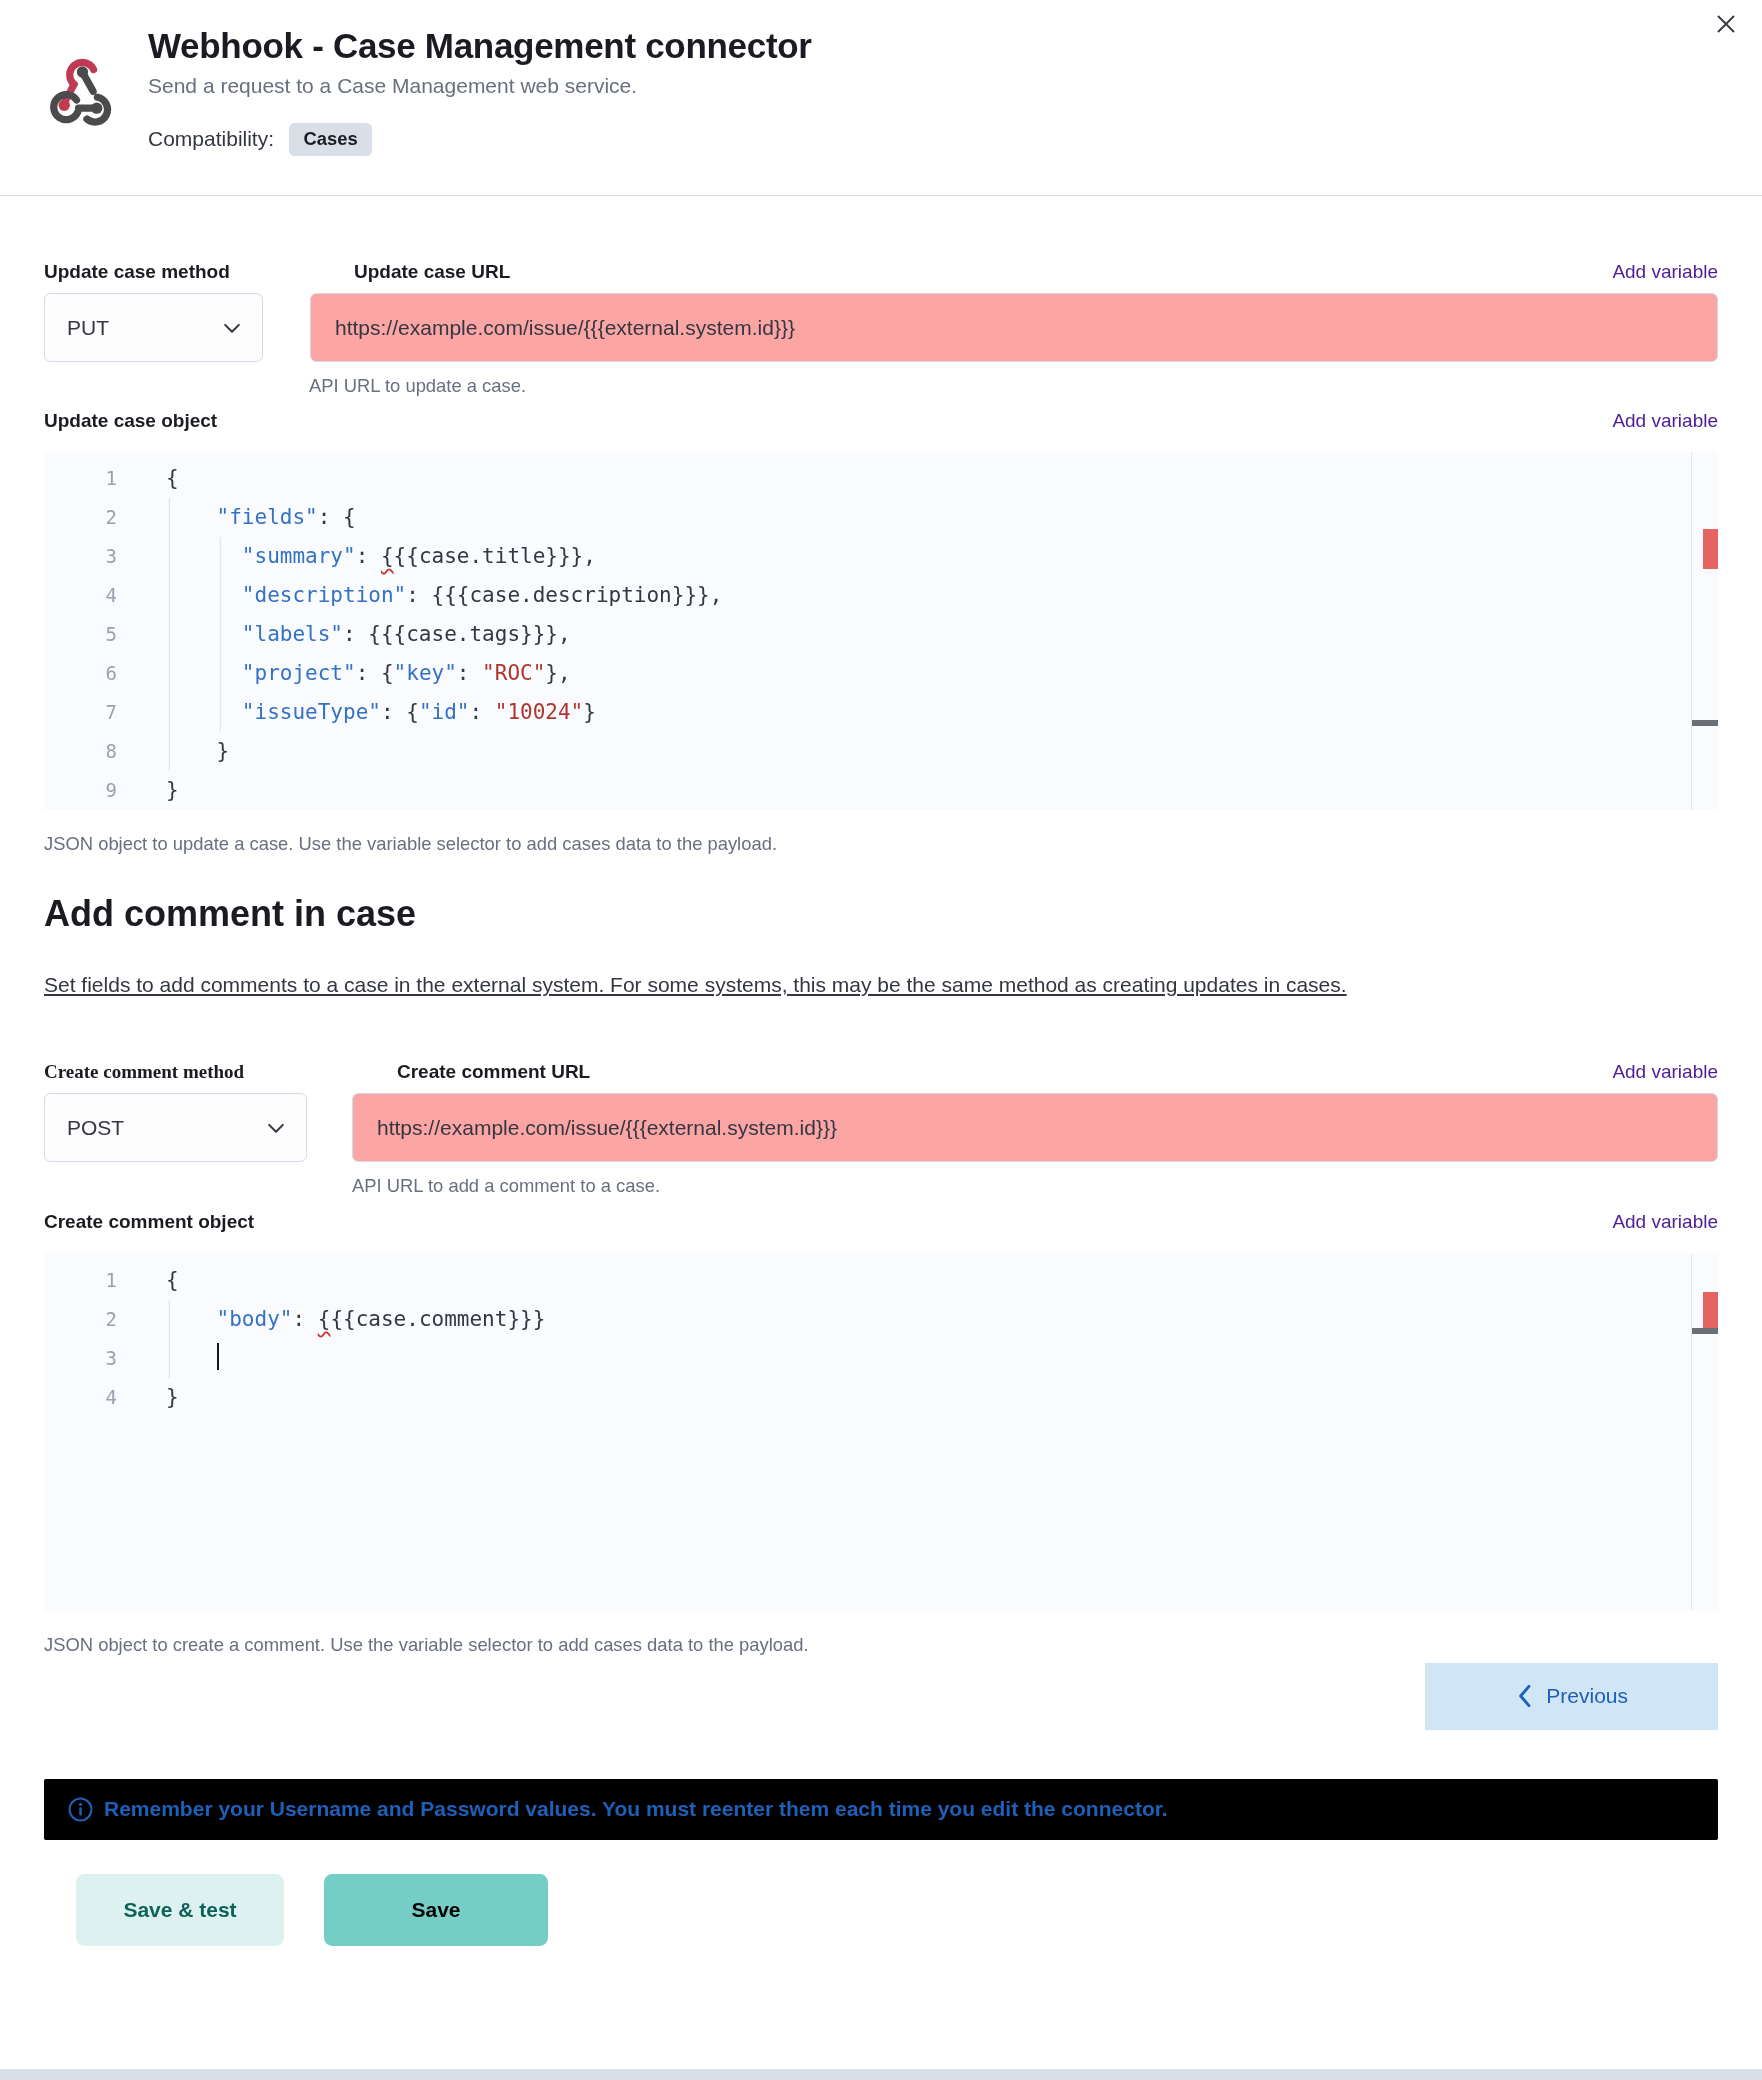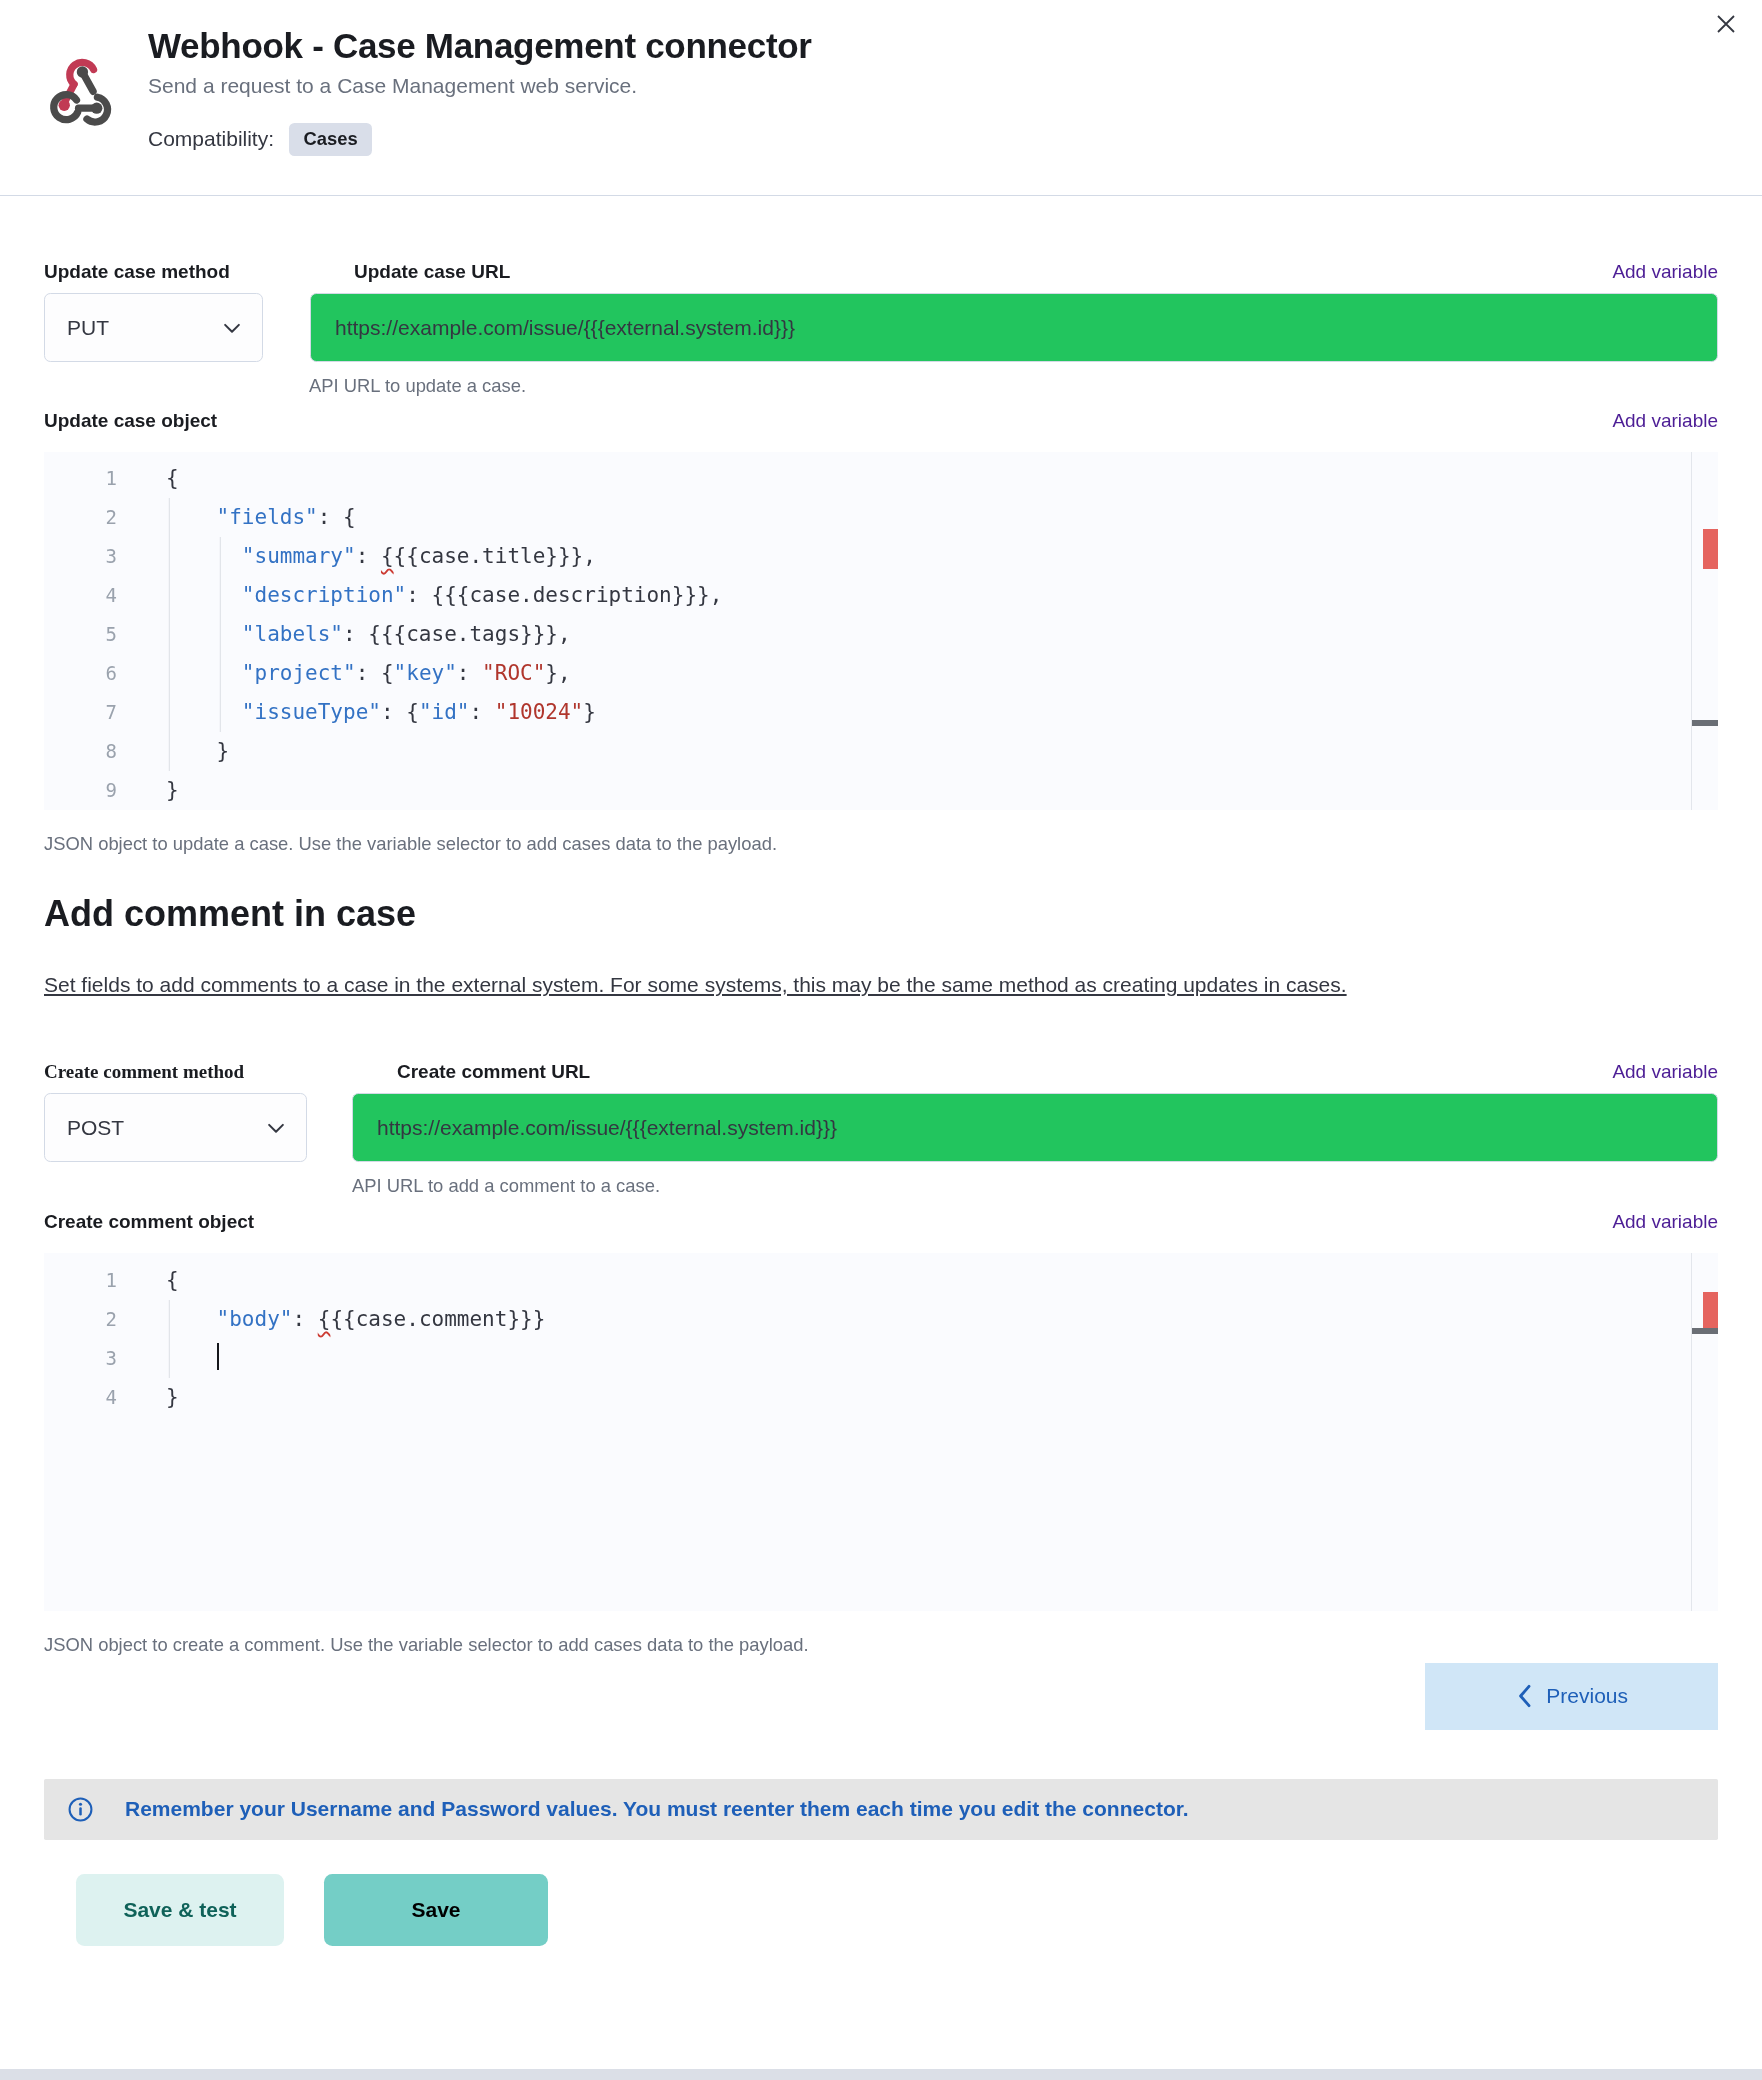--- a/index.html
+++ b/index.html
@@ -26,21 +26,21 @@
   .lblw1 { width:265px; flex:none; }
   .lblw2 { width:308px; flex:none;font-family:Liberation Serif, serif; }
   .grow { flex:1; }
   .addvar { font-size:19px; font-weight:500; color:#4c1d95; text-decoration:none; line-height:24px; }
   .row-controls { display:flex; margin-top:9.2px; }
   .method-select { width:219px; height:69px; border:0.9px solid #d3dae6; border-radius:6.4px; background:#fdfdfe; display:flex; align-items:center; justify-content:space-between; padding:0 20px 0 22px; cursor:pointer; }
   .method-select.w2 { width:263px; }
   .method-select span { font-size:21px; color:#343741; }
   .gap1 { width:47px; flex:none; }
   .gap2 { width:45px; flex:none; }
-  .url-input { flex:1; height:69px; border:0.9px solid #d3dae6; border-radius:6.4px; background:#22c55e; font-family:"Liberation Sans",sans-serif; font-size:21px; color:#343741; padding:4px 24px; outline:none; }
+  .url-input { flex:1; height:69px; border:0.9px solid #d3dae6; border-radius:6.4px; background:#fca5a5; font-family:"Liberation Sans",sans-serif; font-size:21px; color:#343741; padding:4px 24px; outline:none; }
   .help { font-size:18.4px; color:#69707d; margin-top:13px; line-height:22px; }
   .ind1 { margin-left:265px; }
   .ind2 { margin-left:308px; }
   .row-objlabel { display:flex; justify-content:space-between; align-items:flex-start; margin-top:12px; }
   .row-objlabel.second { margin-top:13px; }
 
   
   .editor { position:relative; height:358px; background:#fafbfe; margin-top:19px; padding-top:7.3px; overflow:hidden; cursor:text; }
   .cl { display:flex; height:39px; line-height:39px; font-family:"DejaVu Sans Mono","Liberation Mono",monospace; font-size:21px; }
   .ln { width:73px; flex:none; text-align:right; color:#9aa2ad; font-size:19px; }
@@ -57,21 +57,21 @@
 
   
   .help-after-editor { margin-top:23px; }
   h2 { font-size:36px; font-weight:700; color:#1a1c21; margin-top:37px; line-height:44px; }
   .section-desc { font-size:21px; color:#343741; line-height:45px; margin-top:26px; max-width:1396px;text-decoration:underline; }
 
   
   .prev-row { display:flex; justify-content:flex-end; margin-top:6.4px; }
   .prev-btn { width:293px; height:67px; background:#d0e6f7; border:none; border-radius:0; display:flex; align-items:center; justify-content:center; gap:13px; cursor:pointer; }
   .prev-btn span { font-size:21px; font-weight:500; color:#1e5fb8; }
-  .callout { margin-top:49px; height:61px; background:#e5e5e5; border-radius:1.8px; display:flex; align-items:center; gap:32px; padding:0 24px; }
+  .callout { margin-top:49px; height:61px; background:#000000; border-radius:1.8px; display:flex; align-items:center; gap:11px; padding:0 24px; }
   .callout span { font-size:21px; font-weight:600; color:#1e5fb8; }
   .actions { display:flex; gap:40px; margin-top:34px;padding-left:32px; }
   .btn-save-test { width:208px; height:72px; background:#ddf2f0; color:#0f6259; border:none; border-radius:8.3px; font-family:"Liberation Sans",sans-serif; font-size:21px; font-weight:600; cursor:pointer; }
   .btn-save { width:224px; height:72px; background:#74cec6; color:#000000; border:none; border-radius:8.3px; font-family:"Liberation Sans",sans-serif; font-size:21px; font-weight:600; cursor:pointer; }
   .bottom-strip { position:absolute; left:0; right:0; bottom:0; height:12px; background:#dbdfe7; }
 </style>
 </head>
 <body>
 
 <div class="page">

